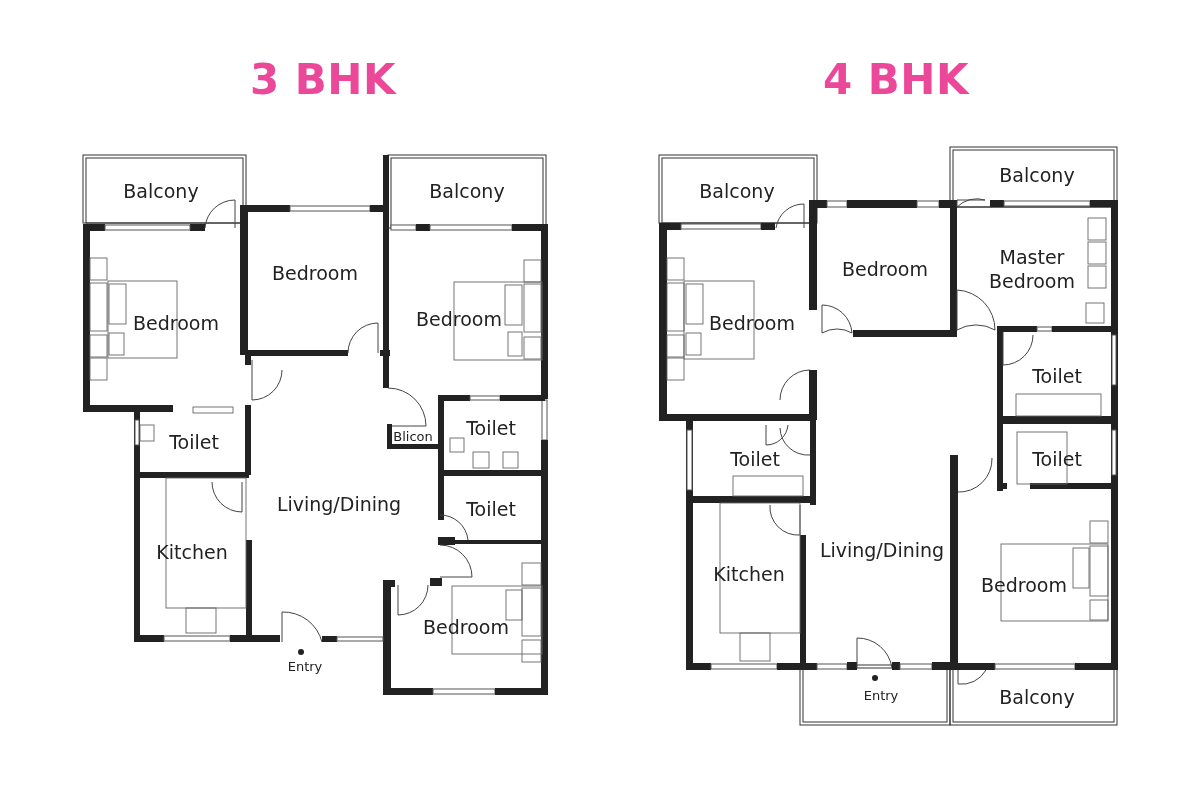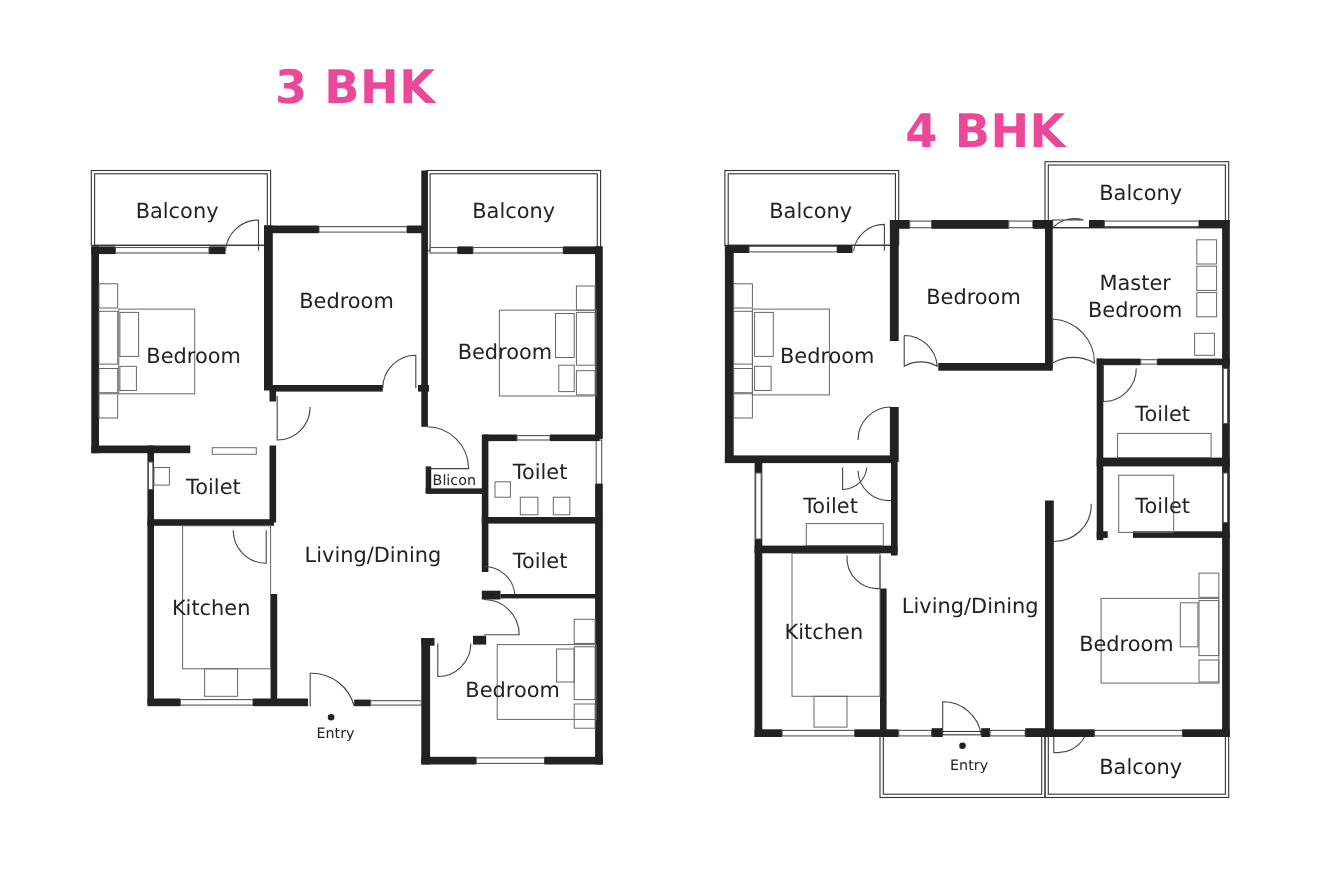--- a/index.html
+++ b/index.html
@@ -1,19 +1,19 @@
 <!DOCTYPE html>
 <html><head>
   <meta charset="utf-8">
   <style>
     html, body { margin: 0; padding: 0; background: #ffffff; }
     body { width: 1200px; height: 800px; position: relative; overflow: hidden; font-family: "DejaVu Sans", sans-serif; }
     .title { position: absolute; top: 55px; font-family: "DejaVu Sans", sans-serif; font-weight: bold; font-size: 42px; color: #ec4899; letter-spacing: 0.5px; }
     #title-3bhk { left: 250px; }
-    #title-4bhk { left: 823px; margin-top: 40px; }
+    #title-4bhk { left: 823px; }
     svg { position: absolute; left: 0; top: 0; }
     .wall { fill: #222222; }
     .thin { fill: none; stroke: #333333; stroke-width: 1; }
     .door { fill: none; stroke: #444444; stroke-width: 1; }
     .win { fill: #ffffff; stroke: #555555; stroke-width: 1; }
     .lbl { font-family: "DejaVu Sans", sans-serif; font-size: 19px; fill: #222222; text-anchor: middle; }
     .lbl-sm { font-family: "DejaVu Sans", sans-serif; font-size: 13px; fill: #222222; text-anchor: middle; }
     .furn { fill: none; stroke: #666666; stroke-width: 0.9; }
   </style>
 </head>

